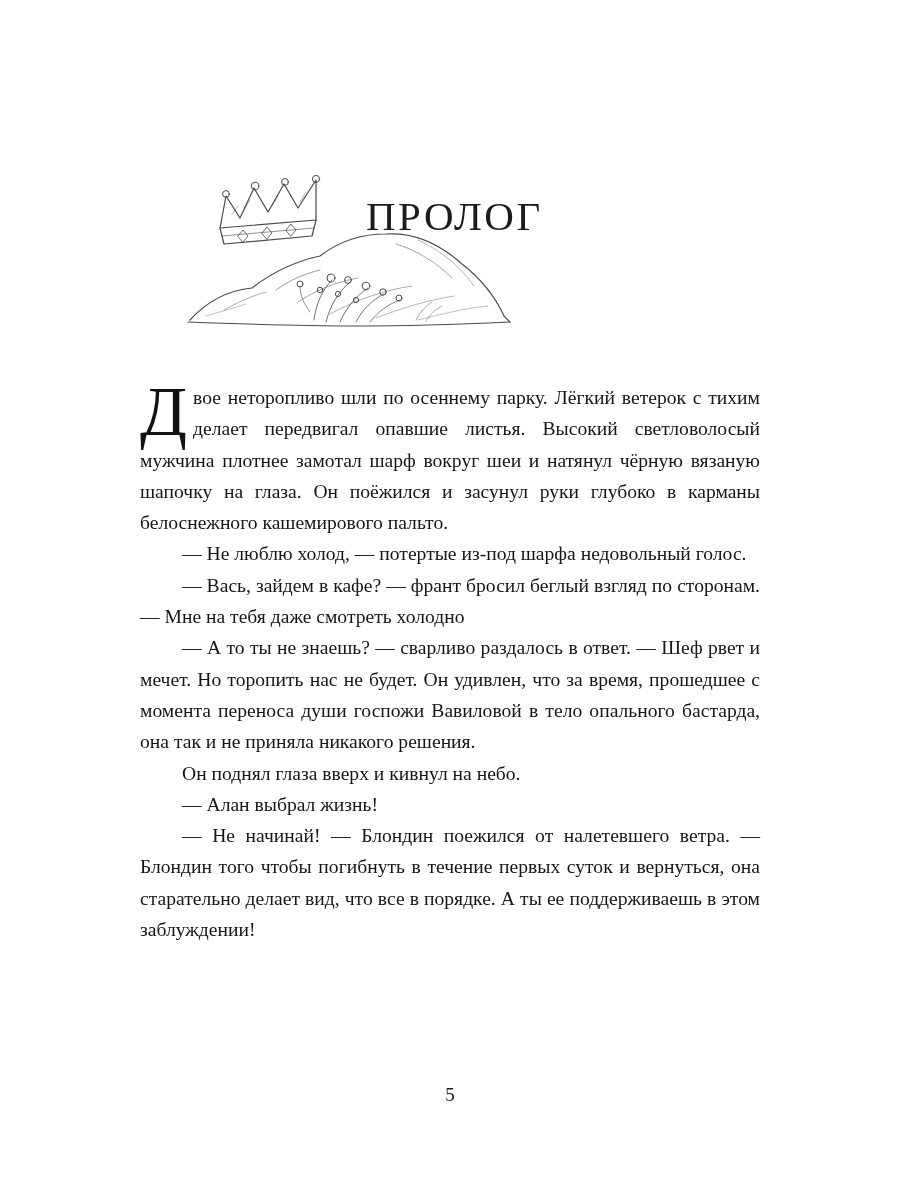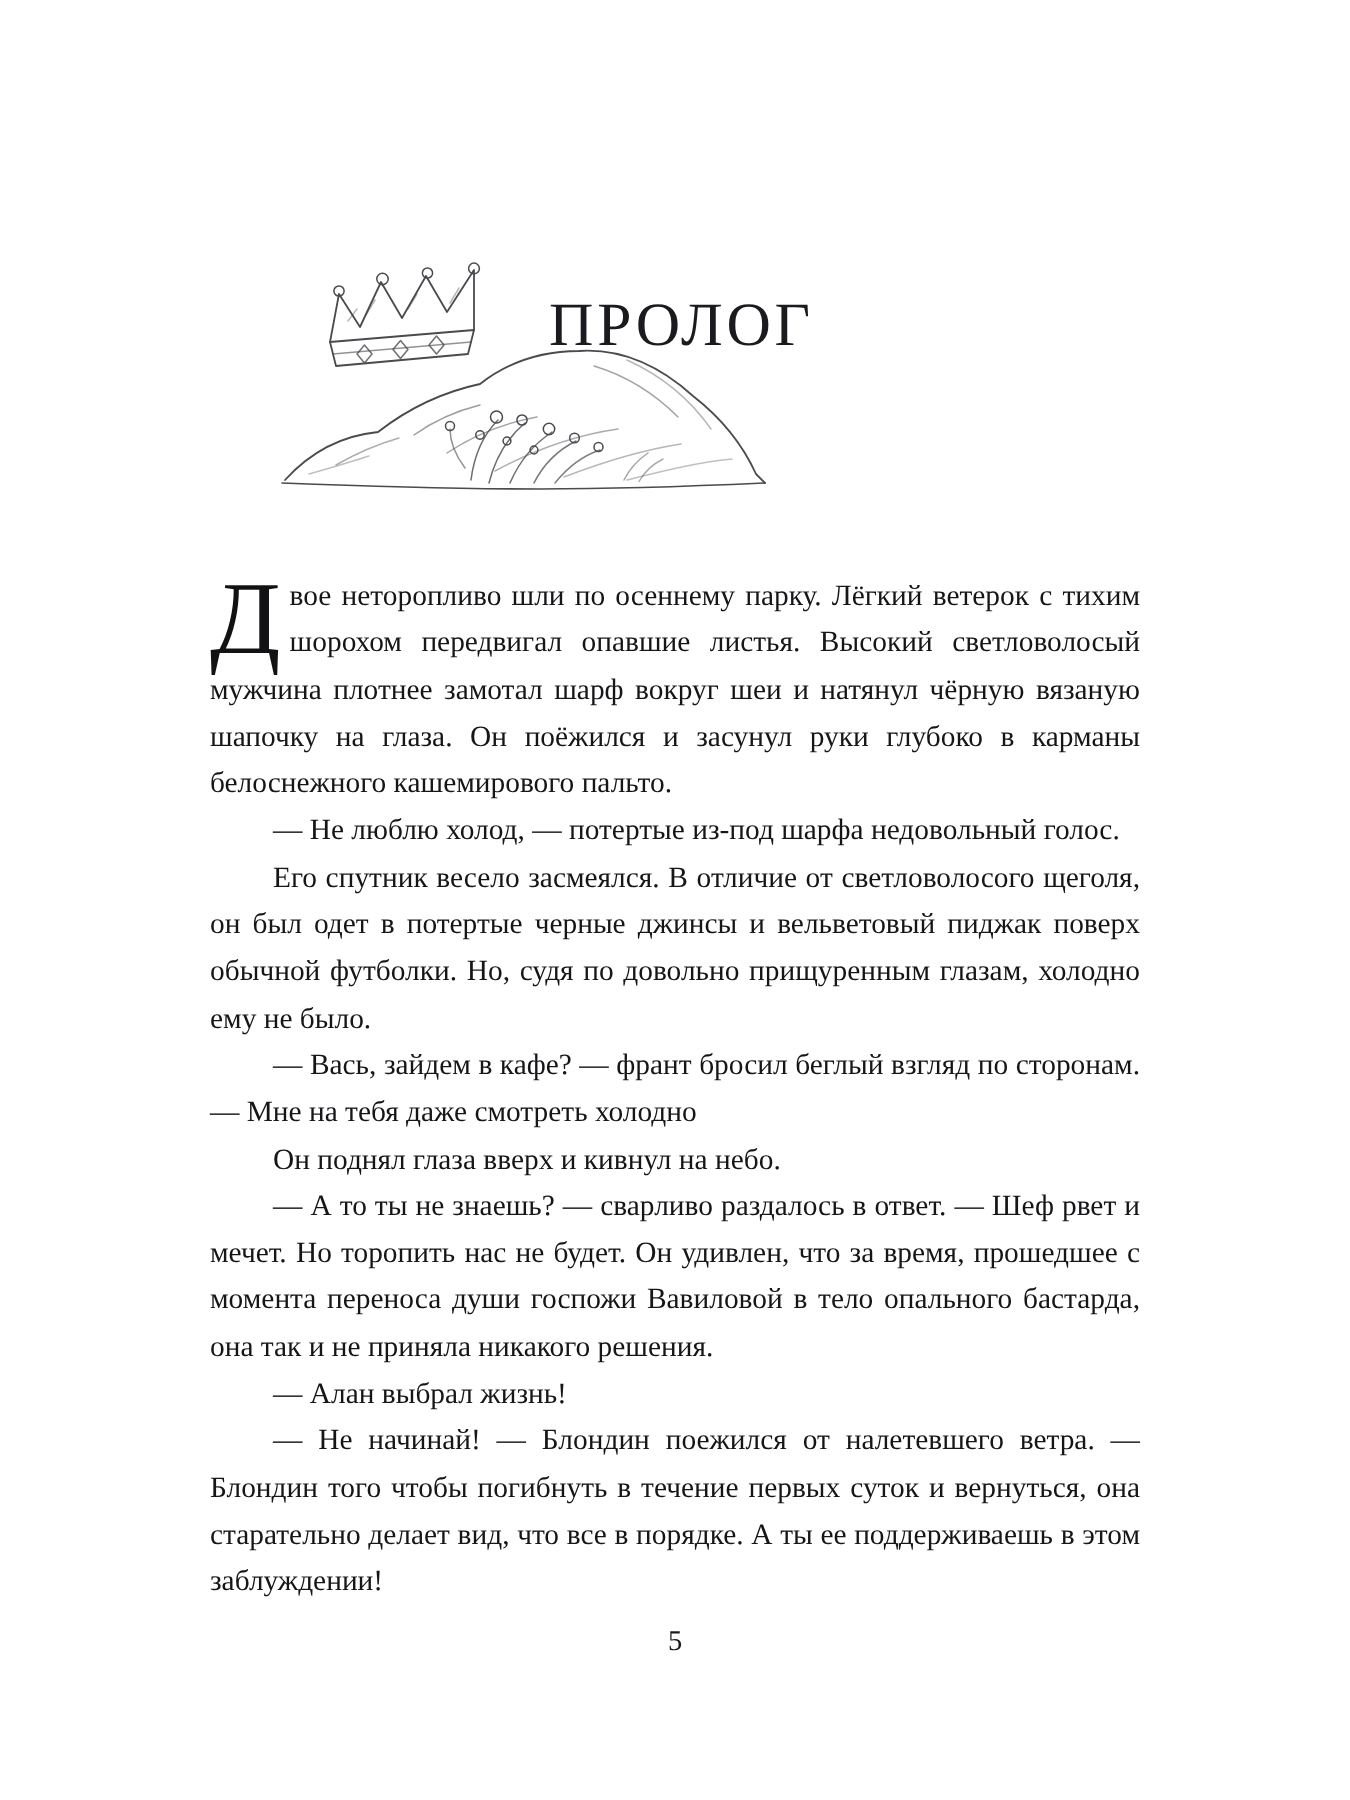--- a/index.html
+++ b/index.html
@@ -145,25 +145,24 @@
           <path d="M236 150 C 240 142, 246 136, 252 132" opacity="0.5"></path>
           <path d="M246 151 C 250 144, 256 139, 262 136" opacity="0.45"></path>
         </g>
       </svg>
     </div>
 
     <div class="chapter-title">ПРОЛОГ</div>
   </div>
 
   <div class="body-text">
-    <p class="first"><span class="dropcap">Д</span><span>вое неторопливо шли по осеннему парку. Лёгкий ветерок с тихим шорохом передвигал опавшие листья. Высокий светловолосый мужчина плотнее замотал шарф вокруг шеи и натянул чёрную вязаную шапочку на глаза. Он поёжился и засунул руки глубоко в карманы белоснежного кашемирового пальто.</span></p>
+    <p class="first"><span class="dropcap">Д</span><span>вое неторопливо шли по осеннему парку. Лёгкий ветерок с тихим делает передвигал опавшие листья. Высокий светловолосый мужчина плотнее замотал шарф вокруг шеи и натянул чёрную вязаную шапочку на глаза. Он поёжился и засунул руки глубоко в карманы белоснежного кашемирового пальто.</span></p>
     <p>— Не люблю холод, — потертые из-под шарфа недовольный голос.</p>
-    <p>Его спутник весело засмеялся. В отличие от светловолосого щеголя, он был одет в потертые черные джинсы и вельветовый пиджак поверх обычной футболки. Но, судя по довольно прищуренным глазам, холодно ему не было.</p>
     <p>— Вась, зайдем в кафе? — франт бросил беглый взгляд по сторонам. — Мне на тебя даже смотреть холодно</p>
+    <p>— А то ты не знаешь? — сварливо раздалось в ответ. — Шеф рвет и мечет. Но торопить нас не будет. Он удивлен, что за время, прошедшее с момента переноса души госпожи Вавиловой в тело опального бастарда, она так и не приняла никакого решения.</p>
     <p>Он поднял глаза вверх и кивнул на небо.</p>
-    <p>— А то ты не знаешь? — сварливо раздалось в ответ. — Шеф рвет и мечет. Но торопить нас не будет. Он удивлен, что за время, прошедшее с момента переноса души госпожи Вавиловой в тело опального бастарда, она так и не приняла никакого решения.</p>
     <p>— Алан выбрал жизнь!</p>
     <p>— Не начинай! — Блондин поежился от налетевшего ветра. — Блондин того чтобы погибнуть в течение первых суток и вернуться, она старательно делает вид, что все в порядке. А ты ее поддерживаешь в этом заблуждении!</p>
   </div>
 
   <div class="folio">5</div>
 
 </div>
 
 </body></html>

